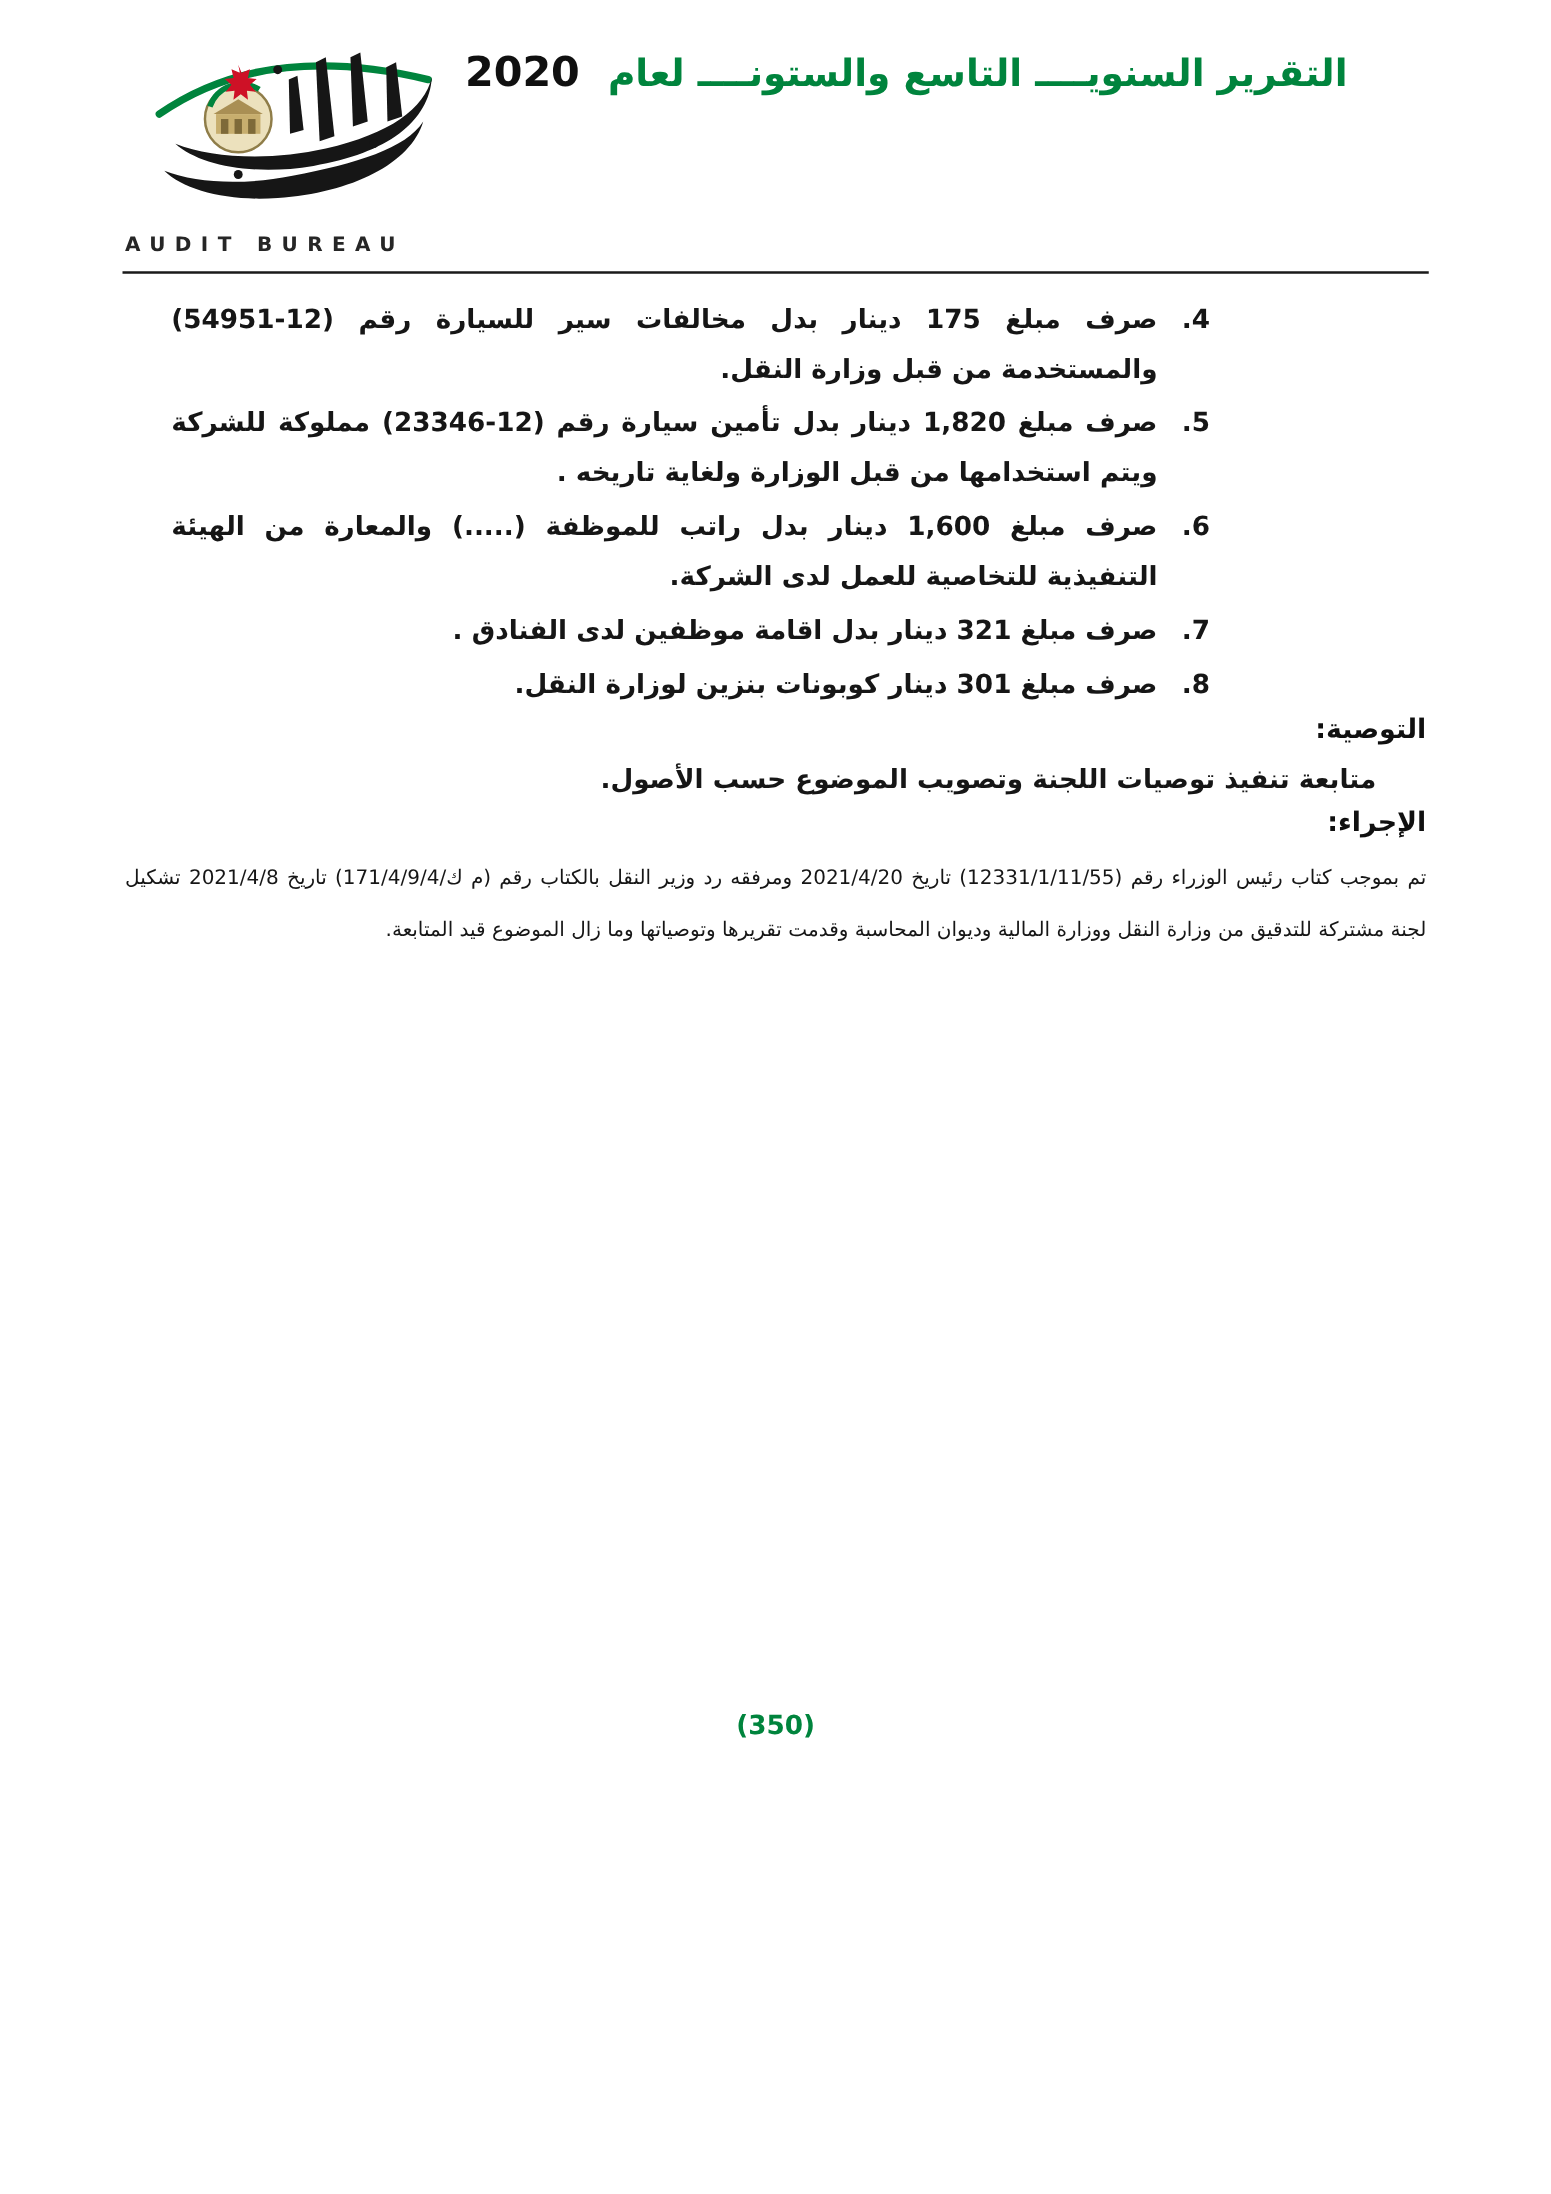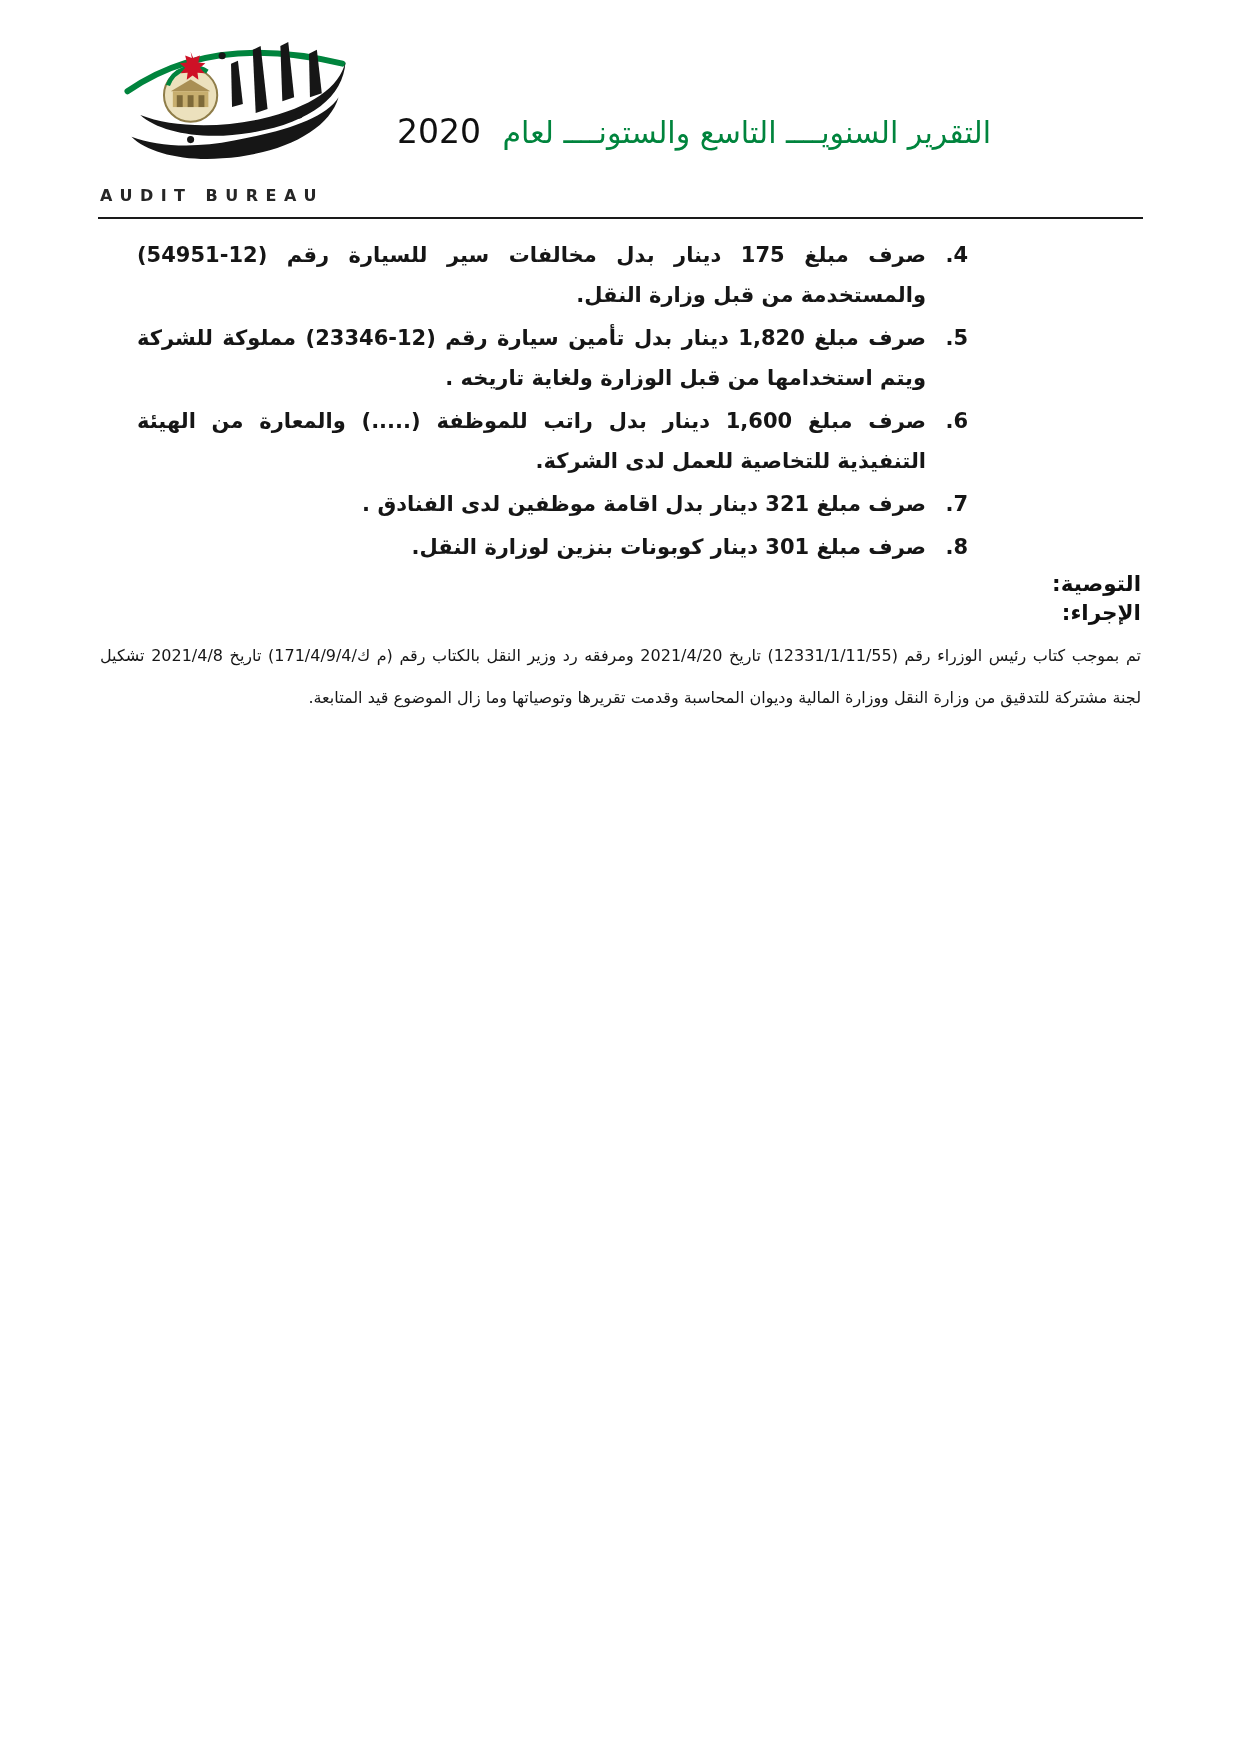--- a/index.html
+++ b/index.html
@@ -12,22 +12,22 @@
   .page{
     position:relative;width:1241px;height:1755px;background:#fff;overflow:hidden;
     color:var(--body-text);font-family:"DejaVu Sans",sans-serif;
   }
   
   .header{display:flex;justify-content:space-between;align-items:flex-start;padding:38px 100px 0;}
   .logo{width:268px;text-align:left;flex:none;}
   .logo-art{width:258px;height:146px;display:block;margin:0 auto;}
   .logo-caption{font-size:16px;font-weight:700;letter-spacing:7.5px;color:#262626;margin-top:2px;white-space:nowrap;}
   .report-title{
-    direction:rtl;margin-top:74px;margin-left:4px;margin-right:150px;
-    font-size:30px;font-weight:400;color:var(--brand-green);white-space:nowrap;
+    direction:rtl;margin-left:4px;margin-right:150px;
+    font-size:30px;font-weight:700;color:var(--brand-green);white-space:nowrap;
   }
   .report-title .year{color:#101010;font-size:33px;margin-right:12px;}
   .rule{border:none;border-top:2px solid #1a1a1a;margin:12px 98px 0;}
   
   .main{padding:10px 100px 0;direction:rtl;}
   .findings{list-style:none;margin:6px 173px 0 37px;}
   .finding{display:flex;font-size:21px;font-weight:700;line-height:40px;margin-bottom:3px;color:#161616;}
   .finding .num{width:42px;flex:none;}
   .finding .txt{flex:1;text-align:justify;}
   .source{
@@ -108,20 +108,22 @@
         <span class="txt">صرف مبلغ 321 دينار بدل اقامة موظفين لدى الفنادق .</span>
       </li>
       <li class="finding">
         <span class="num">8.</span>
         <span class="txt">صرف مبلغ 301 دينار كوبونات بنزين لوزارة النقل.</span>
       </li>
     </ol>
 
 
     <h3 class="section-label">التوصية:</h3>
+    <p class="rec-text">متابعة تنفيذ توصيات اللجنة وتصويب الموضوع حسب الأصول.</p>
 
     <h3 class="section-label">الإجراء:</h3>
     <p class="act-text">تم بموجب كتاب رئيس الوزراء رقم (12331/1/11/55) تاريخ 2021/4/20 ومرفقه رد وزير النقل بالكتاب رقم (م ك/171/4/9/4) تاريخ 2021/4/8 تشكيل لجنة مشتركة للتدقيق من وزارة النقل ووزارة المالية وديوان المحاسبة وقدمت تقريرها وتوصياتها وما زال الموضوع قيد المتابعة.</p>
 
   </main>
 
+  <div class="footer">(350)</div>
 
 </div>
 
 </body></html>

